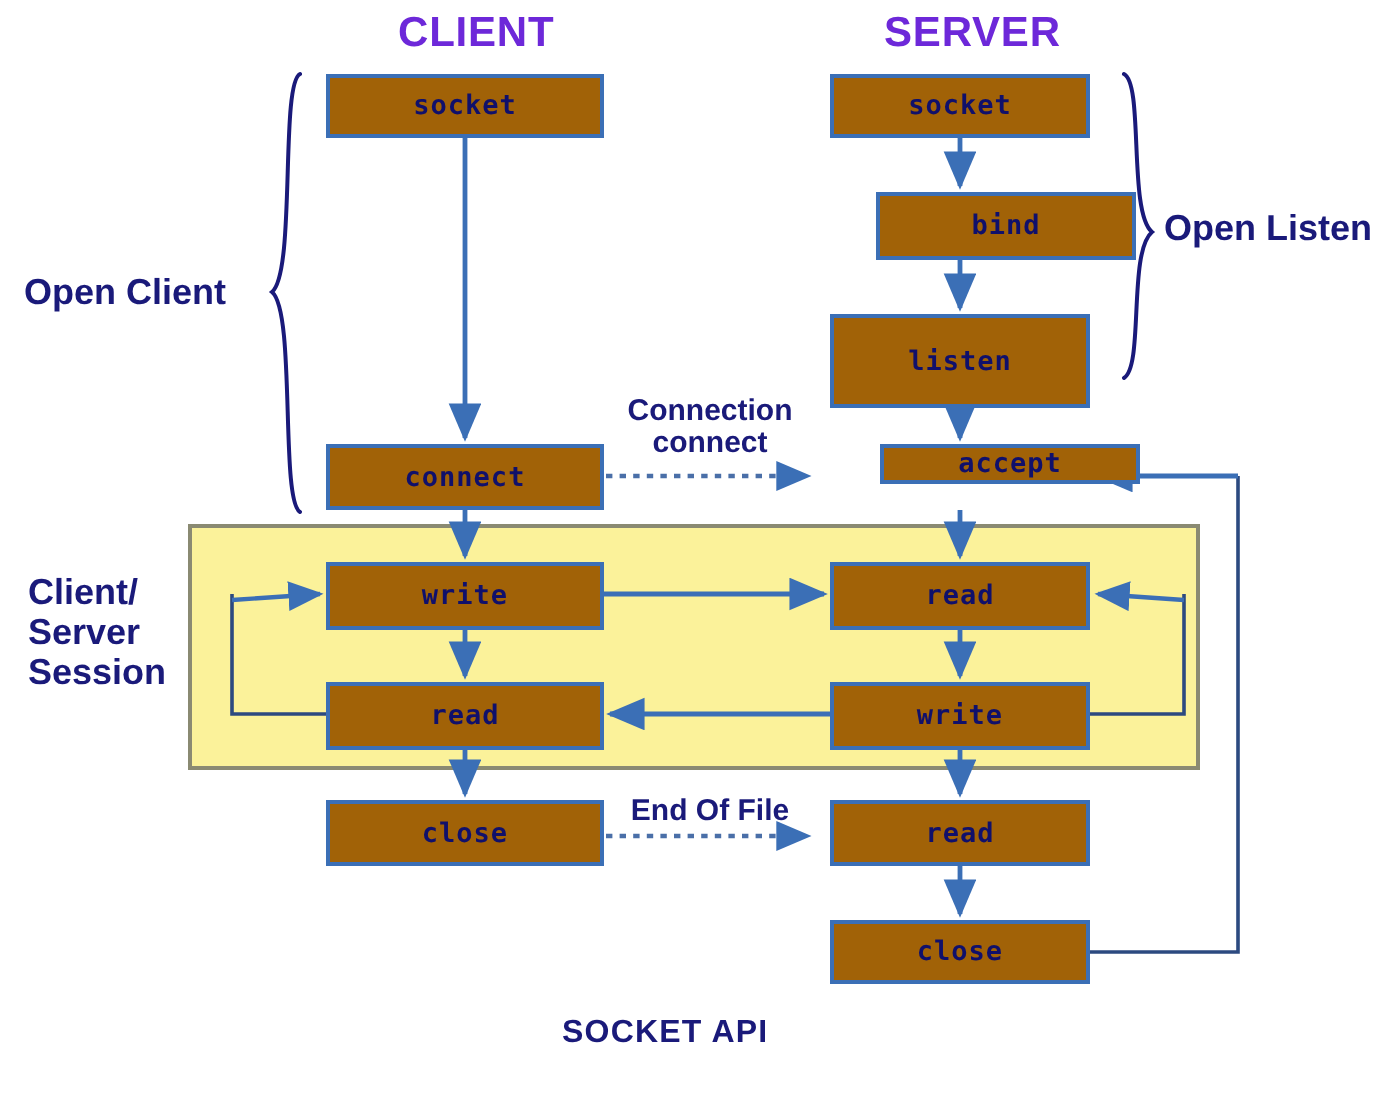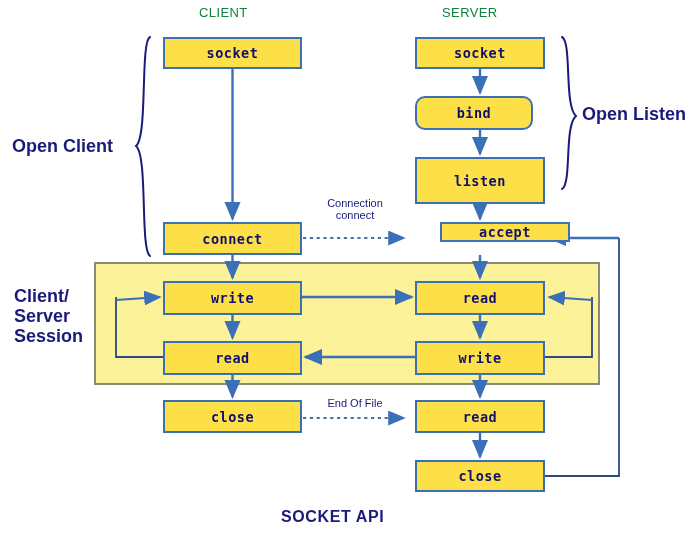--- a/index.html
+++ b/index.html
@@ -1,32 +1,32 @@
 <!DOCTYPE html>
 <html><head>
 <meta charset="utf-8">
 <style>
   html,body{margin:0;padding:0;}
   body{width:700px;height:550px;background:#ffffff;
        font-family:"Liberation Sans",sans-serif;overflow:hidden;position:relative;}
   #stage{position:absolute;inset:0;width:700px;height:550px;}
   svg#wires{position:absolute;left:0;top:0;width:700px;height:550px;}
 
-  .hdr{position:absolute;color:#15803d;font-weight:normal;font-size:13px;
+  .hdr{position:absolute;color:#6d28d9;font-weight:bold;font-size:21px;
        letter-spacing:.4px;white-space:nowrap;}
   .brace-lbl{position:absolute;color:#1a1a7a;font-weight:bold;font-size:18px;
        white-space:nowrap;line-height:1.12;}
-  .edge-lbl{position:absolute;color:#1a1a7a;font-weight:normal;font-size:11px;
+  .edge-lbl{position:absolute;color:#1a1a7a;font-weight:bold;font-size:15px;
        line-height:1.05;text-align:center;white-space:nowrap;}
   .foot{position:absolute;color:#1a1a7a;font-weight:bold;font-size:16px;
        letter-spacing:.6px;white-space:nowrap;}
 
   .zone{position:absolute;background:#fbf29a;border:2px solid #8a8a72;box-sizing:border-box;}
 
-  .node{position:absolute;box-sizing:border-box;background:#fde047;
+  .node{position:absolute;box-sizing:border-box;background:#a16207;
         border:2px solid #3b6fb6;display:flex;align-items:center;
         justify-content:center;}
   .node span{font-family:"DejaVu Sans Mono","Liberation Mono",monospace;
         font-weight:bold;font-size:13.5px;color:#10106b;letter-spacing:.5px;}
 </style>
 </head>
 <body>
 
 <div id="stage">
 
@@ -120,21 +120,21 @@
   <div class="node" style="left:163px;top:341px;width:139px;height:34px;">
     <span>read</span>
   </div>
   <div class="node" style="left:163px;top:400px;width:139px;height:33px;">
     <span>close</span>
   </div>
 
   <div class="node" style="left:415px;top:37px;width:130px;height:32px;">
     <span>socket</span>
   </div>
-  <div class="node" style="left:415px;top:96px;width:118px;height:34px;border-radius:10px;">
+  <div class="node" style="left:438px;top:96px;width:130px;height:34px;">
     <span>bind</span>
   </div>
   <div class="node" style="left:415px;top:157px;width:130px;height:47px;">
     <span>listen</span>
   </div>
   <div class="node" style="left:440px;top:222px;width:130px;height:20px;">
     <span>accept</span>
   </div>
   <div class="node" style="left:415px;top:281px;width:130px;height:34px;">
     <span>read</span>

